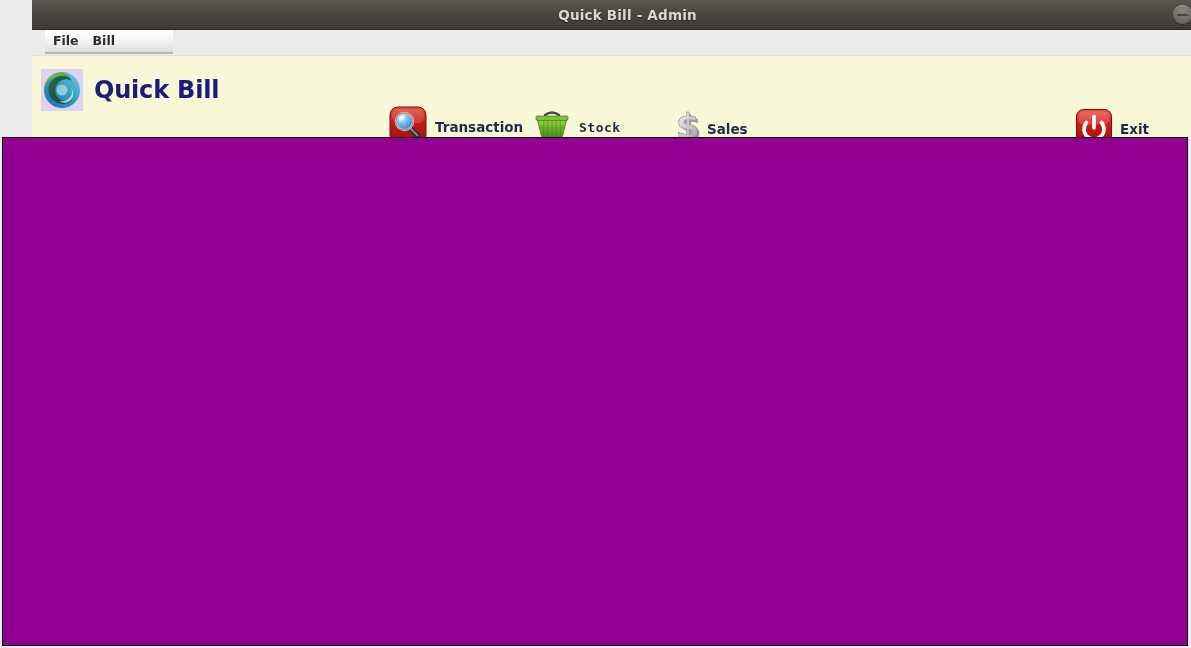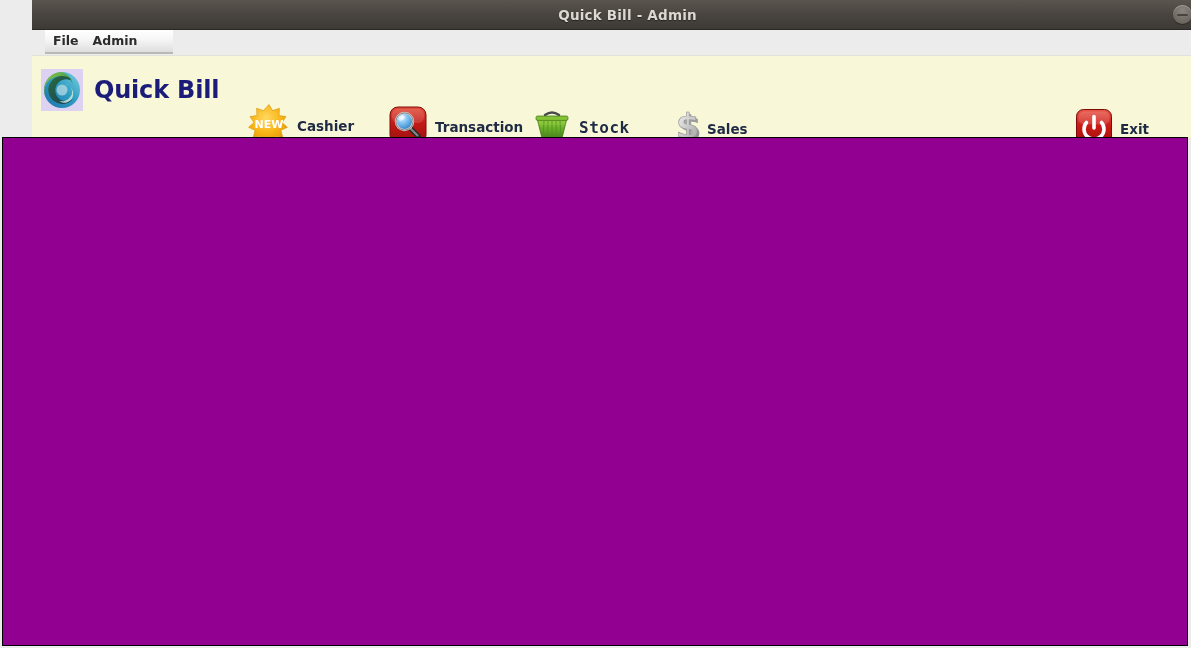--- a/index.html
+++ b/index.html
@@ -160,21 +160,21 @@
   .tb-label {
     margin-left: 7px;
     font-size: 13.5px;
     font-weight: bold;
     color: #1f2a44;
     white-space: nowrap;
     font-family: "DejaVu Sans", "Liberation Sans", sans-serif;
   }
   .tb-label.mono {
     font-family: "DejaVu Sans Mono", "Liberation Mono", monospace;
-    font-size: 16px;
+    font-size: 13px;
     letter-spacing: 0.5px;
   }
   .tb-icon {
     position: relative;
     flex: 0 0 auto;
   }
 
   #tb-cashier     { left: 216px; top: 70px; transform: translateY(-50%); }
   #tb-transaction { left: 356px; top: 71px; transform: translateY(-50%); }
   #tb-stock       { left: 500px; top: 71px; transform: translateY(-50%); }
@@ -202,21 +202,21 @@
     <span id="titlebar-title">Quick Bill - Admin</span>
     <div id="window-controls">
       <div class="winbtn min"></div>
       <div class="winbtn close"></div>
     </div>
   </div>
 
   <div id="menubar-row">
     <div id="menubar">
       <span class="menu-item">File</span>
-      <span class="menu-item">Admin</span>
+      <span class="menu-item">Bill</span>
     </div>
   </div>
 
   <div id="toolbar">
 
     <div id="brand">
       <div id="brand-logo">
         <svg width="42" height="42" viewBox="0 0 42 42">
           <defs>
             <linearGradient id="gGreen" x1="0" y1="0" x2="1" y2="1">
@@ -237,38 +237,20 @@
           <circle cx="21" cy="21" r="18" fill="url(#gBlue)"></circle>
           <path d="M21 3a18 18 0 0 0-14 29 15 15 0 0 1 16-24 13 13 0 0 1 9 7 18 18 0 0 0-11-12z" fill="url(#gGreen)"></path>
           <path d="M30 10a14 14 0 1 0 2 20 11 11 0 1 1-3-19z" fill="url(#gDark)"></path>
           <path d="M24 15a10 10 0 0 1 8 12 9 9 0 0 1-14 5 11 11 0 0 0 12-5 8 8 0 0 0-6-12z" fill="#cfe8d6" opacity="0.85"></path>
           <circle cx="21" cy="21" r="5.5" fill="#e9f1ef" opacity="0.55"></circle>
         </svg>
       </div>
       <span id="brand-title">Quick Bill</span>
     </div>
 
-    <div class="tb-item" id="tb-cashier">
-      <span class="tb-icon">
-        <svg width="42" height="42" viewBox="0 0 42 42">
-          <defs>
-            <radialGradient id="starG" cx="45%" cy="35%" r="70%">
-              <stop offset="0%" stop-color="#ffd862"></stop>
-              <stop offset="55%" stop-color="#f9b516"></stop>
-              <stop offset="100%" stop-color="#e09206"></stop>
-            </radialGradient>
-          </defs>
-          <path d="M21 1.5 L24.6 7.6 L31.4 5.3 L31.1 12.5 L38 13.6 L34 19.6 L39.4 24.3 L32.9 27.3
-                   L34.7 34.2 L27.6 33.2 L25.3 40 L20 35.3 L14.7 40 L12.4 33.2 L5.3 34.2 L7.1 27.3
-                   L0.6 24.3 L6 19.6 L2 13.6 L8.9 12.5 L8.6 5.3 L15.4 7.6 Z" fill="url(#starG)" stroke="#d89005" stroke-width="0.6"></path>
-          <text x="21" y="25" text-anchor="middle" font-family="DejaVu Sans, sans-serif" font-size="11" font-weight="bold" fill="#ffffff">NEW</text>
-        </svg>
-      </span>
-      <span class="tb-label">Cashier</span>
-    </div>
 
     <div class="tb-item" id="tb-transaction">
       <span class="tb-icon">
         <svg width="40" height="40" viewBox="0 0 40 40">
           <defs>
             <linearGradient id="redG" x1="0" y1="0" x2="0" y2="1">
               <stop offset="0%" stop-color="#e2503c"></stop>
               <stop offset="45%" stop-color="#c21a16"></stop>
               <stop offset="100%" stop-color="#9c0f0d"></stop>
             </linearGradient>

